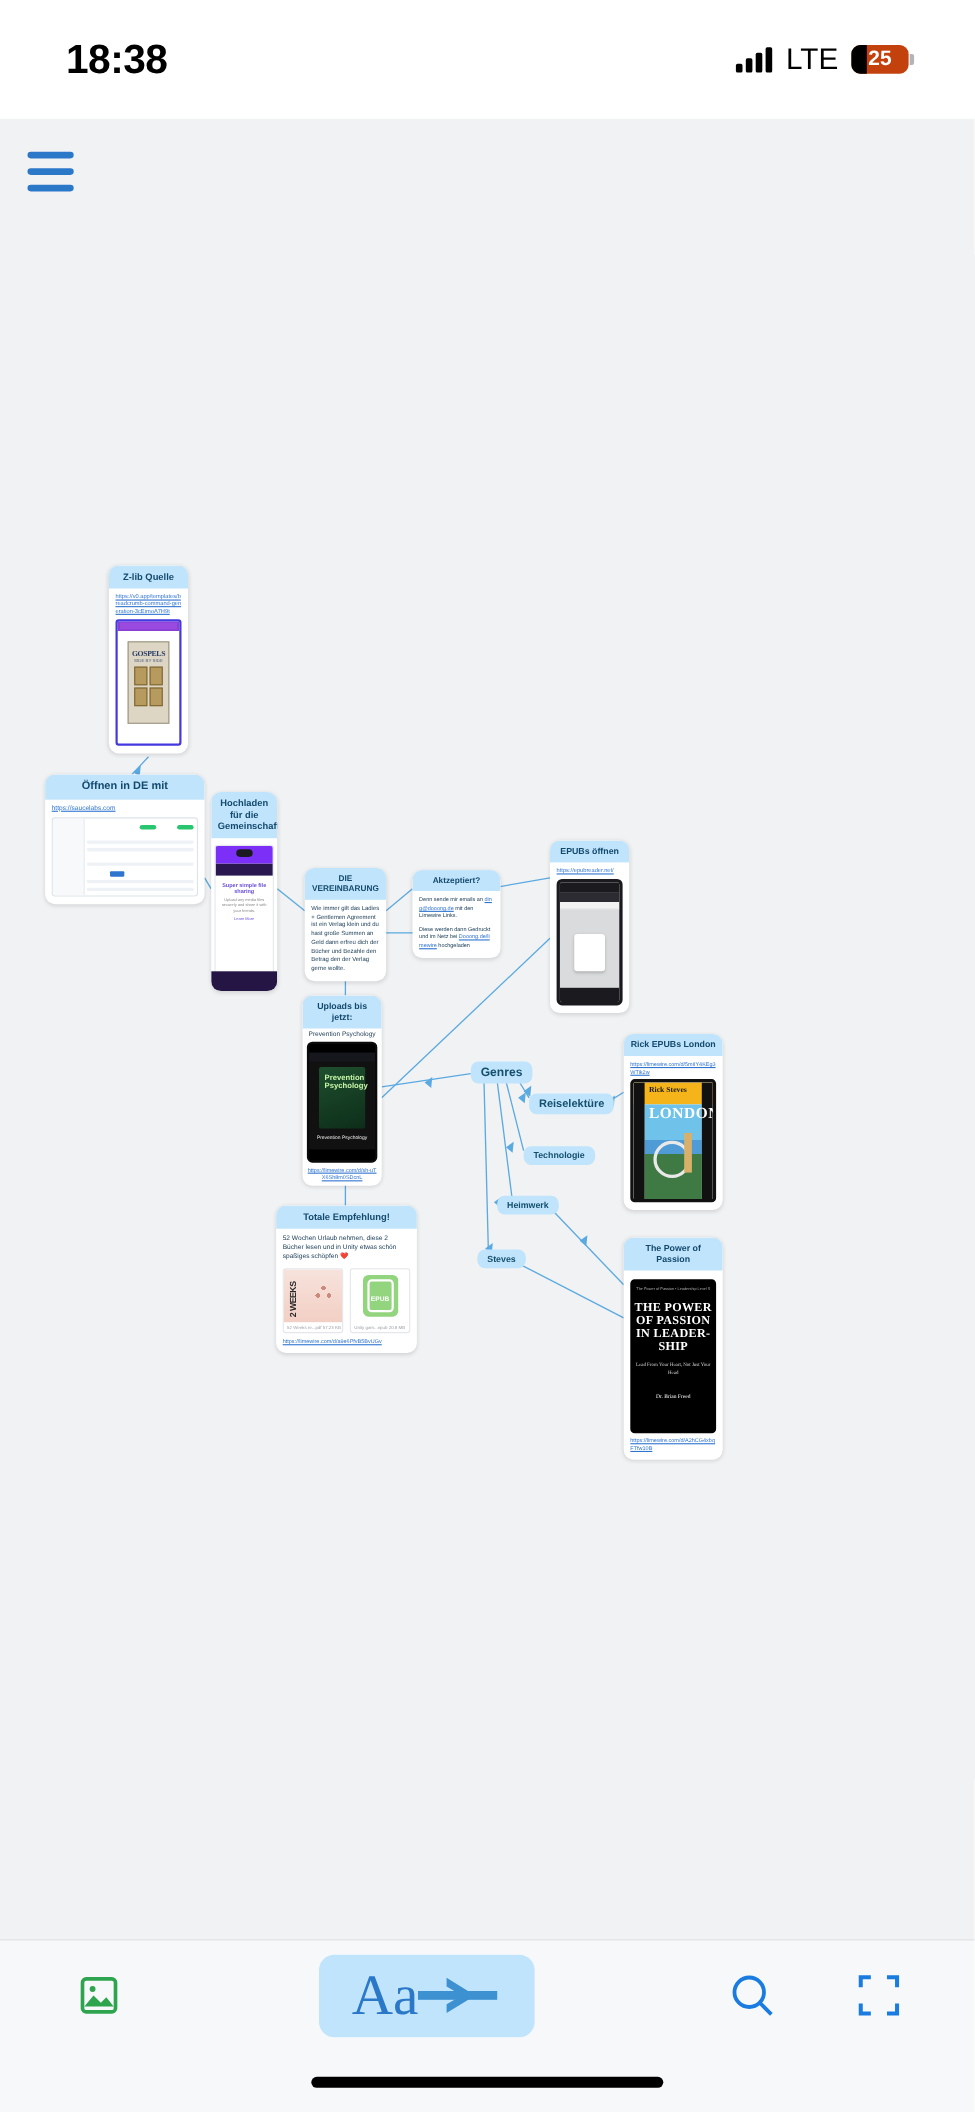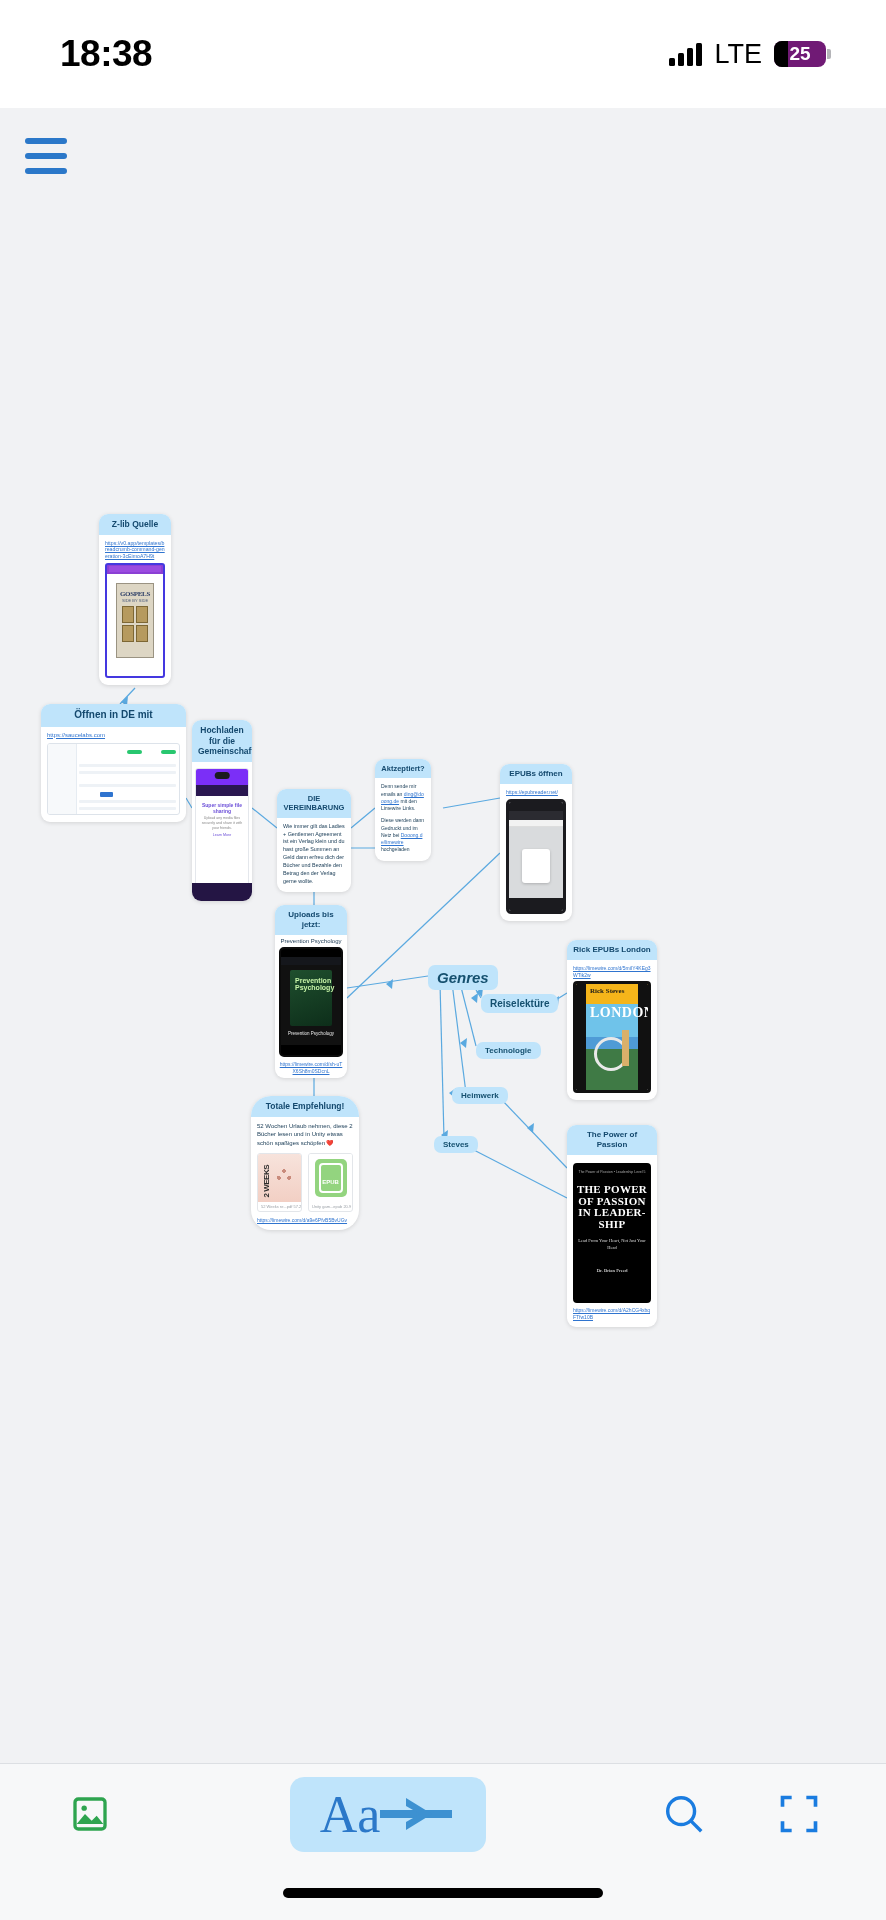--- a/index.html
+++ b/index.html
@@ -19,21 +19,21 @@
   .status-time { font-size: 37px; font-weight: 600; color: #000; letter-spacing: -0.5px; }
   .status-right { display: flex; align-items: center; gap: 12px; }
   .sig { display: flex; align-items: flex-end; gap: 3px; height: 24px; }
   .sig i { display: block; width: 6px; background: #000; border-radius: 1.5px; }
   .sig i:nth-child(1) { height: 8px; }
   .sig i:nth-child(2) { height: 13px; }
   .sig i:nth-child(3) { height: 18px; }
   .sig i:nth-child(4) { height: 23px; }
   .lte { font-size: 27px; font-weight: 500; color: #000; letter-spacing: 0px; }
   .batt { position: relative; width: 52px; height: 26px; border-radius: 8px;
-          background: #701a75; display: flex; align-items: center; }
+          background: #c2410c; display: flex; align-items: center; }
   .batt .cap { position: absolute; right: -5px; top: 8px; width: 4px; height: 10px;
                background: #b4b4b8; border-radius: 0 2px 2px 0; }
   .batt .fill { position: absolute; left: 0; top: 0; bottom: 0; width: 14px;
                 background: #000; border-radius: 8px 0 0 8px; }
   .batt .num { position: relative; width: 100%; text-align: center;
                font-size: 19px; font-weight: 600; color: #fff; }
 
   
   .canvas {
     position: absolute; top: 108px; left: 0; width: 886px; height: 1655px;
@@ -103,21 +103,21 @@
   .shot-limewire .ct { padding: 6px 5px; text-align: center; }
   .shot-limewire .ct b { font-size: 5px; color: #6b4ed8; display:block; }
   .shot-limewire .ct p { font-size: 3.6px; color: #888; margin-top: 2px; line-height: 1.4; }
   .shot-limewire .foot { position: absolute; left: 0; right: 0; bottom: 0; height: 18px;
       background: #241544; }
 
   #n-verein { left: 277px; top: 681px; width: 74px; }
   #n-verein .hdr { font-size: 7.5px; }
   #n-verein .txt { font-size: 5.4px; }
 
-  #n-akz { left: 375px; top: 651px; width: 56px; }
+  #n-akz { left: 375px; top: 683px; width: 80px; }
   #n-akz .hdr { font-size: 7.5px; }
   #n-akz .txt { font-size: 5px; }
   #n-akz .lnk { display: inline; font-size: 5px; }
 
   #n-epub { left: 500px; top: 656px; width: 72px; }
   #n-epub .hdr { font-size: 8px; }
   #n-epub .lnk { font-size: 5.2px; }
   .shot-epub { height: 115px; background: #d9dbdd; border-radius: 5px; margin-top: 3px;
       overflow: hidden; position: relative; border: 3px solid #1b1b1f; }
   .shot-epub .bar1 { height: 9px; background: #1b1b1f; }
@@ -137,21 +137,21 @@
   .shot-prev .hb { height: 8px; background: #000; }
   .shot-prev .nb { height: 8px; background: #15171c; }
   .shot-prev .cov { margin: 5px 9px; height: 56px; background:
       linear-gradient(160deg,#1f4f2e,#0d2e1a); border-radius: 2px; position: relative; }
   .shot-prev .cov b { position: absolute; left: 5px; top: 7px; color: #c7f5a8;
       font-size: 7px; line-height: 1.05; font-weight: bold; }
   .shot-prev .lbl { text-align: center; color: #eee; font-size: 4.5px; line-height: 1.3; }
   .shot-prev .fb { position: absolute; bottom: 0; left: 0; right: 0; height: 10px;
       background: #000; }
 
-  #n-totale { left: 251px; top: 988px; width: 108px; border-radius: 20px; }
+  #n-totale { left: 251px; top: 988px; width: 128px; }
   #n-totale .hdr { font-size: 8.5px; }
   #n-totale .txt { font-size: 6px; }
   #n-totale .lnk { font-size: 5px; }
   .files { display: flex; gap: 6px; margin-top: 5px; }
   .fcard { flex: 1; background: #fff; border: 1px solid #e3e6ea; border-radius: 3px;
       overflow: hidden; }
   .fcard .img { height: 48px; position: relative; }
   .fcard .cap { font-size: 4px; color: #555; padding: 2px 3px; white-space: nowrap;
       overflow: hidden; }
   .fcard .cap span { color: #9aa0a6; }
@@ -164,21 +164,21 @@
                   radial-gradient(circle at 30% 55%, #c98b7c 0 2px, transparent 2px),
                   radial-gradient(circle at 70% 55%, #c98b7c 0 2px, transparent 2px); }
   .img-epub { background: #fff; display: flex; align-items: center; justify-content: center; }
   .epub-ico { width: 32px; height: 38px; background: #93d47f; border-radius: 5px;
       position: relative; display: flex; align-items: center; justify-content: center; }
   .epub-ico:after { content: ""; position: absolute; inset: 4px; border: 2px solid #fff;
       border-radius: 4px; }
   .epub-ico b { position: relative; color: #fff; font-size: 6px; font-weight: bold;
       margin-top: 9px; }
 
-  #n-genres { left: 428px; top: 857px; font-size: 15px; font-style: italic; }
+  #n-genres { left: 428px; top: 857px; font-size: 11px; }
   #n-reise   { left: 481px; top: 886px; font-size: 10px; }
   #n-tech    { left: 476px; top: 934px; font-size: 8px; }
   #n-heim    { left: 452px; top: 979px; font-size: 8px; }
   #n-arbeit  { left: 434px; top: 1028px; font-size: 8px; }
 
   #n-rick { left: 567px; top: 832px; width: 90px; }
   #n-rick .hdr { font-size: 8px; }
   #n-rick .lnk { font-size: 5px; }
   .shot-rick { height: 112px; border-radius: 4px; overflow: hidden; position: relative;
       border: 3px solid #111; background: #fff; margin-top: 3px; }

